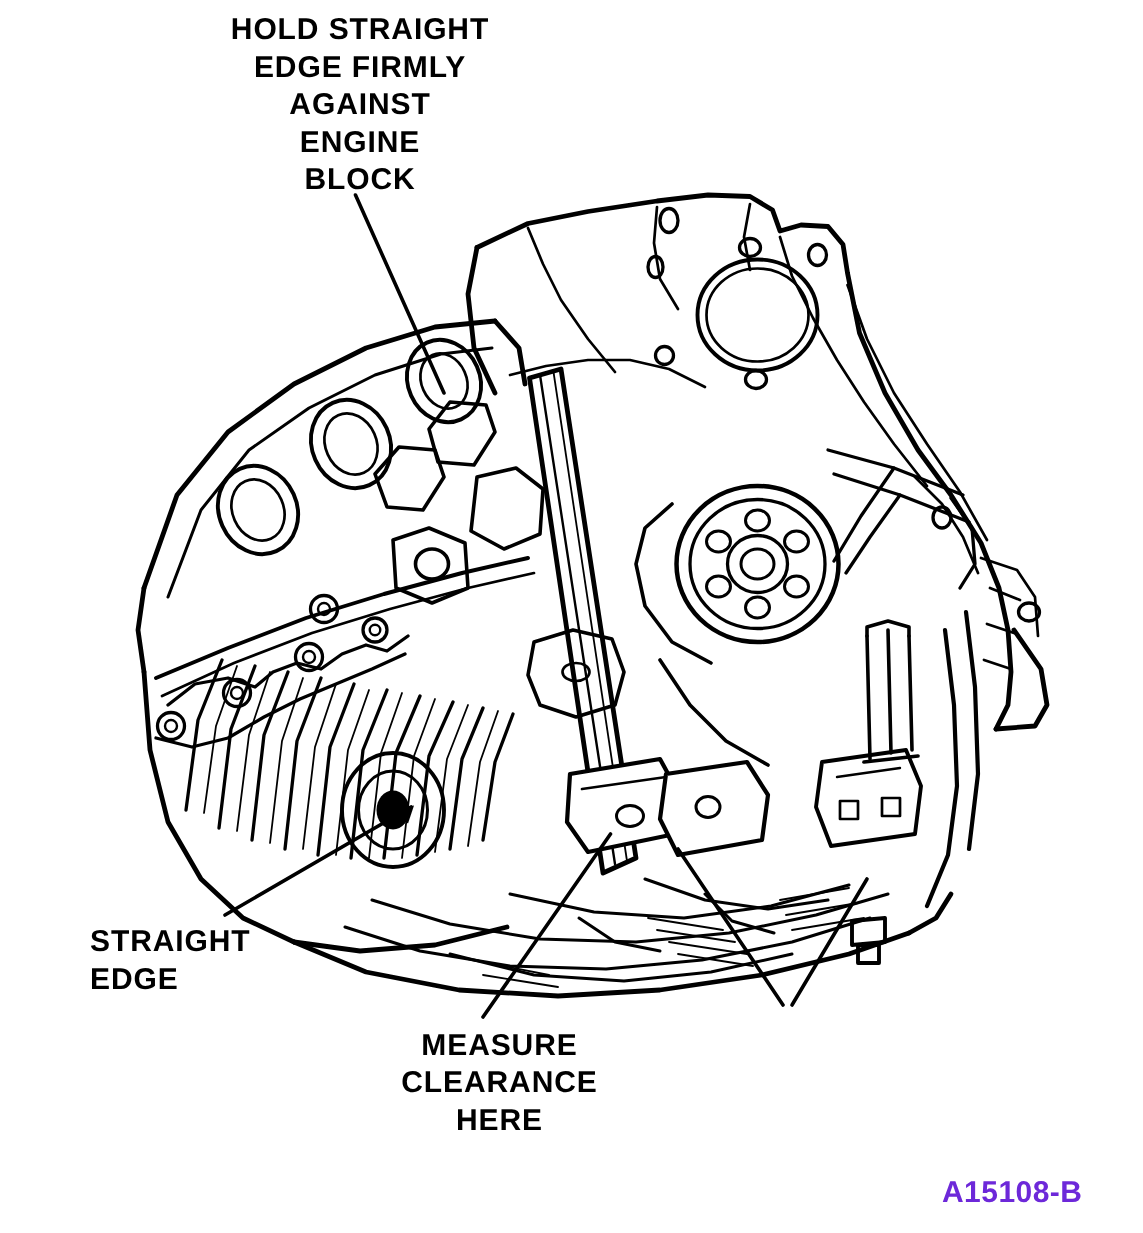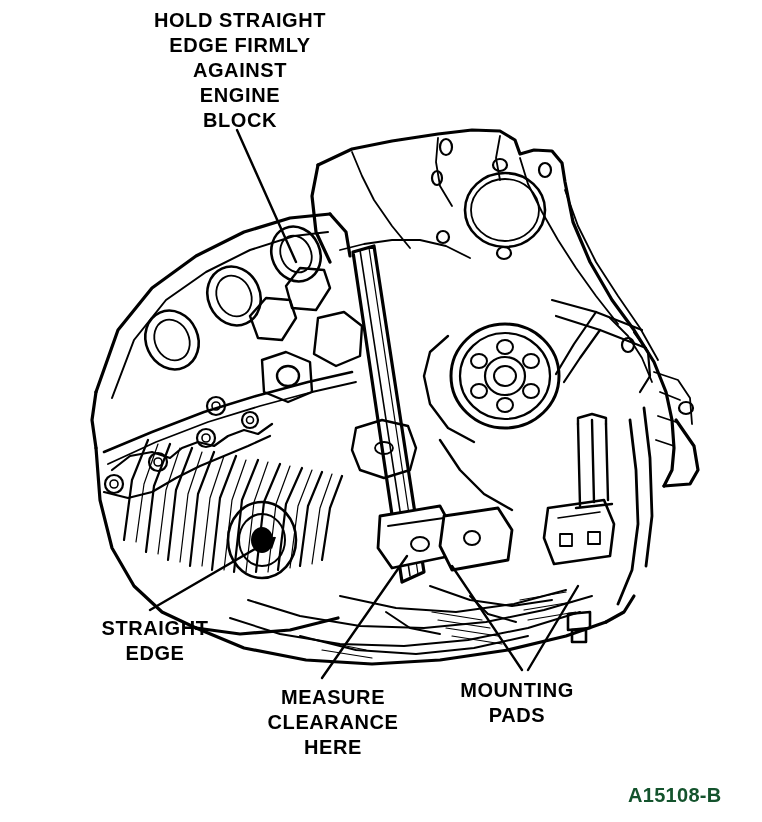--- a/index.html
+++ b/index.html
@@ -39,41 +39,41 @@
   .callout.left { text-align: left; }
   #callout-hold-straight-edge {
     left: 142px;
     top: 8px;
     width: 196px;
   }
   #callout-straight-edge {
     left: 60px;
     top: 616px;
     width: 190px;
-    text-align: center;
+    text-align: left;
   }
   #callout-measure-clearance {
     left: 238px;
     top: 685px;
     width: 190px;
   }
   #callout-mounting-pads {
     left: 432px;
     top: 678px;
     width: 170px;
   }
   #figure-code {
     position: absolute;
     left: 628px;
     top: 784px;
     font-family: "Liberation Sans", sans-serif;
     font-weight: bold;
     font-size: 20px;
     letter-spacing: 0.3px;
-    color: #14532d;
+    color: #6d28d9;
     user-select: none;
   }
 </style>
 </head>
 <body>
 
 <div id="figure-root">
 
   <svg id="figure-svg" viewBox="0 0 762 822" xmlns="http://www.w3.org/2000/svg">
 
@@ -314,18 +314,16 @@
 ENGINE
 BLOCK</div>
 
   <div class="callout left" id="callout-straight-edge">STRAIGHT
 EDGE</div>
 
   <div class="callout center" id="callout-measure-clearance">MEASURE
 CLEARANCE
 HERE</div>
 
-  <div class="callout center" id="callout-mounting-pads">MOUNTING
-PADS</div>
 
   <div id="figure-code">A15108-B</div>
 
 </div>
 
 </body></html>

